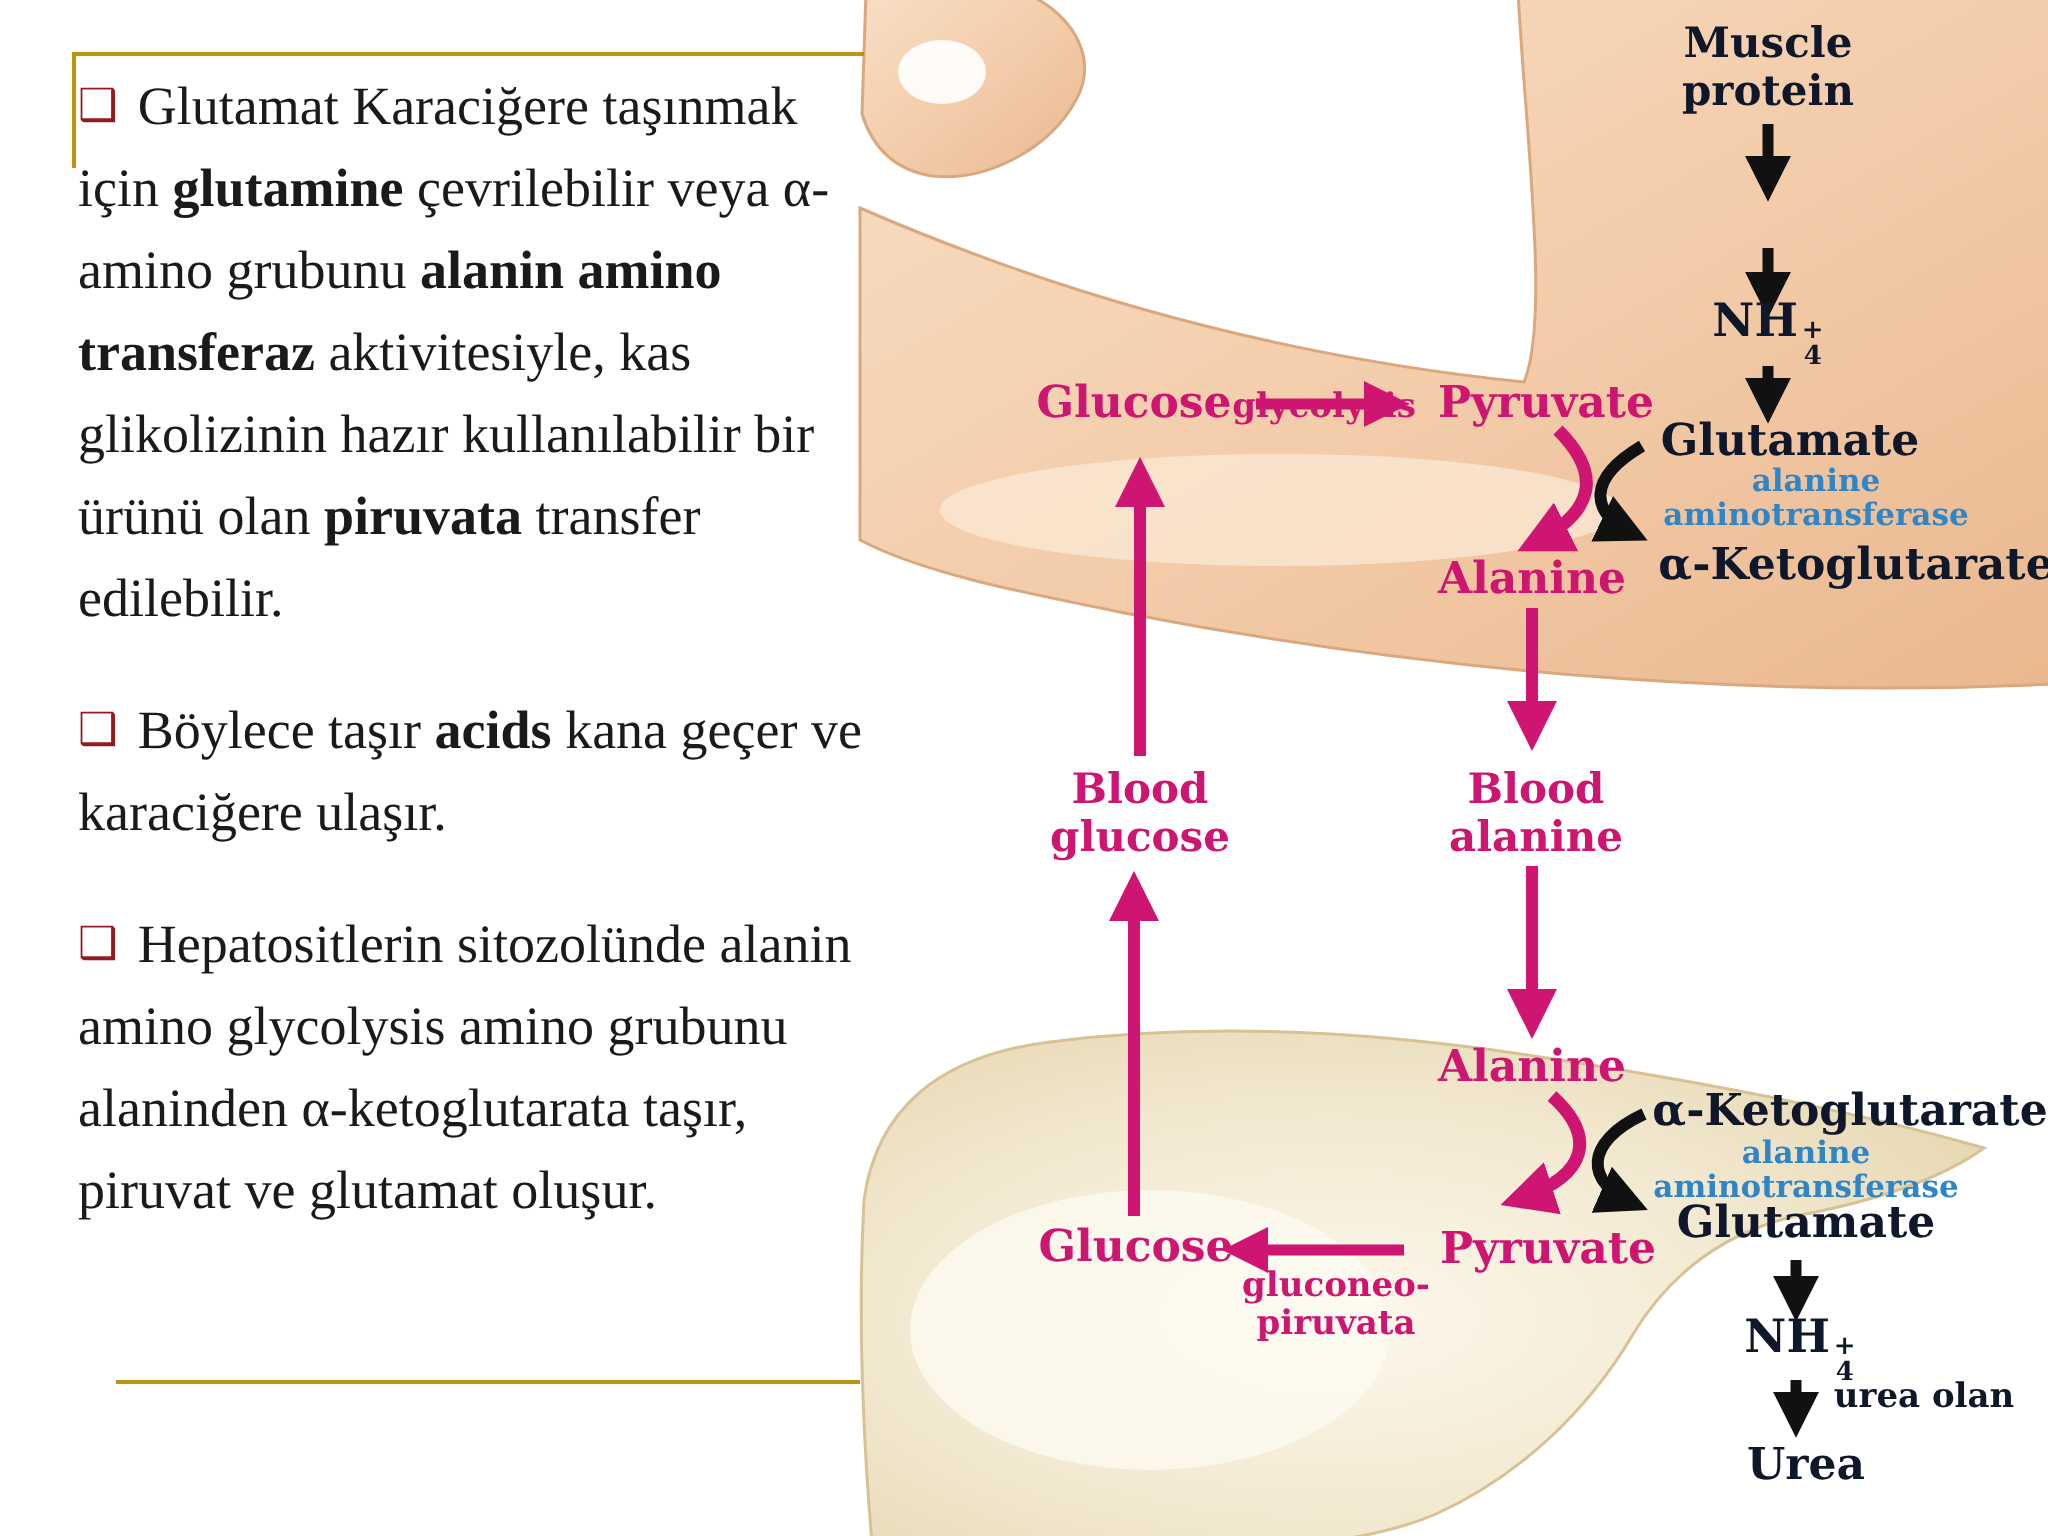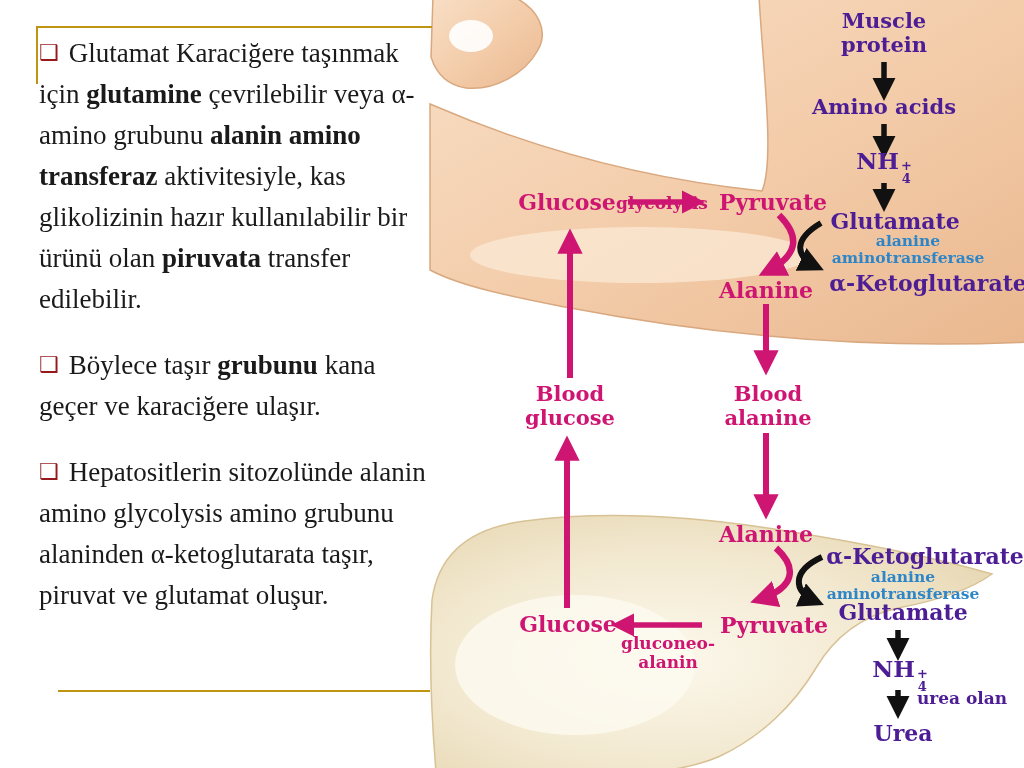--- a/index.html
+++ b/index.html
@@ -17,21 +17,21 @@
   .bullet{color:#951A1E;font-size:0.82em;margin-right:10px;position:relative;top:-2px;}
   .frame-top{position:absolute;left:36px;top:26px;width:396px;height:2px;background:#BE9410;}
   .frame-left{position:absolute;left:36px;top:26px;width:2px;height:58px;background:#BE9410;}
   .rule-bottom{position:absolute;left:58px;top:690px;width:372px;height:2px;background:#BE9410;}
   
   .lbl{
     position:absolute;transform:translate(-50%,-50%);
     font-family:"DejaVu Serif",serif;font-weight:700;
     text-align:center;white-space:pre-line;line-height:1.12;font-size:22px;
   }
-  .blk{color:#4c1d95;}
+  .blk{color:#0f172a;}
   .pink{color:#CE1572;}
   .blue{color:#2E86C8;}
   .sm{font-size:15.5px;}
   .md{font-size:17px;}
   .b21{font-size:21px;}
   .nowrap{white-space:nowrap;}
   .ion{display:inline-flex;flex-direction:column;align-items:center;
        font-size:13px;line-height:1;margin-left:2px;transform:translateY(1px);}
   svg.layer{position:absolute;left:0;top:0;}
 </style>
@@ -69,21 +69,21 @@
          C676,775 600,778 560,773 L436,772 C431,712 429,655 432,600 Z" fill="url(#liverG)" stroke="#d8c194" stroke-width="1.5"></path>
     <ellipse cx="575" cy="665" rx="120" ry="70" fill="#fdfaf0" opacity="0.8"></ellipse>
   </svg>
 
   <div class="frame-top"></div>
   <div class="frame-left"></div>
   <div class="rule-bottom"></div>
 
   <div class="notes">
       <p><span class="bullet">❑</span><span>Glutamat Karaciğere taşınmak için </span><b>glutamine</b><span> çevrilebilir veya α-amino grubunu </span><b>alanin amino transferaz</b><span> aktivitesiyle, kas glikolizinin hazır kullanılabilir bir ürünü olan </span><b>piruvata</b><span> transfer edilebilir.</span></p>
-      <p><span class="bullet">❑</span><span>Böylece  taşır </span><b>grubunu</b><span> kana geçer ve karaciğere ulaşır.</span></p>
+      <p><span class="bullet">❑</span><span>Böylece  taşır </span><b>acids</b><span> kana geçer ve karaciğere ulaşır.</span></p>
       <p><span class="bullet">❑</span><span>Hepatositlerin sitozolünde alanin amino glycolysis amino grubunu alaninden α-ketoglutarata taşır, piruvat ve glutamat oluşur.</span></p>
     </div>
 
   <svg class="layer" width="1024" height="768" viewBox="0 0 1024 768">
     <defs>
       <marker id="ahB" viewBox="0 0 10 10" refX="7" refY="5" markerWidth="4.2" markerHeight="4.2" orient="auto">
         <path d="M0,0 L10,5 L0,10 z" fill="#111111"></path>
       </marker>
       <marker id="ahP" viewBox="0 0 10 10" refX="7" refY="5" markerWidth="4.2" markerHeight="4.2" orient="auto">
         <path d="M0,0 L10,5 L0,10 z" fill="#CE1572"></path>
@@ -111,21 +111,20 @@
 
       <path d="M702,625 L618,625" stroke="#CE1572" stroke-width="5.5" marker-end="url(#ahP)"></path>
 
       <path d="M898,630 L898,654" stroke="#111" stroke-width="5.5" marker-end="url(#ahB)"></path>
       <path d="M898,690 L898,712" stroke="#111" stroke-width="5.5" marker-end="url(#ahB)"></path>
     </g>
   </svg>
 
   <div class="lbl blk b21" style="left:884px;top:33px;">Muscle
 protein</div>
-  <div class="lbl blk b21 nowrap" style="left:884px;top:107px;">Amino acids</div>
   <div class="lbl blk nowrap" style="left:884px;top:166px;font-size:23px;">
     <span>NH</span><span class="ion">
         <span>+</span>
         <span>4</span>
       </span>
   </div>
   <div class="lbl blk nowrap" style="left:895px;top:221px;">Glutamate</div>
   <div class="lbl blue sm" style="left:908px;top:249px;">alanine
 aminotransferase</div>
   <div class="lbl blk nowrap" style="left:928px;top:283px;">α-Ketoglutarate</div>
@@ -139,21 +138,21 @@
   <div class="lbl pink b21" style="left:768px;top:406px;">Blood
 alanine</div>
 
   <div class="lbl pink nowrap" style="left:766px;top:534px;">Alanine</div>
   <div class="lbl blk nowrap" style="left:925px;top:556px;">α-Ketoglutarate</div>
   <div class="lbl blue sm" style="left:903px;top:585px;">alanine
 aminotransferase</div>
   <div class="lbl blk nowrap" style="left:903px;top:612px;">Glutamate</div>
   <div class="lbl pink nowrap" style="left:774px;top:625px;">Pyruvate</div>
   <div class="lbl pink md" style="left:668px;top:653px;">gluconeo-
-alanin</div>
+piruvata</div>
   <div class="lbl pink nowrap" style="left:568px;top:624px;">Glucose</div>
   <div class="lbl blk nowrap" style="left:900px;top:674px;font-size:23px;">
     <span>NH</span><span class="ion">
         <span>+</span>
         <span>4</span>
       </span>
   </div>
   <div class="lbl blk md nowrap" style="left:962px;top:699px;">urea olan</div>
   <div class="lbl blk nowrap" style="left:903px;top:733px;">Urea</div>
 

